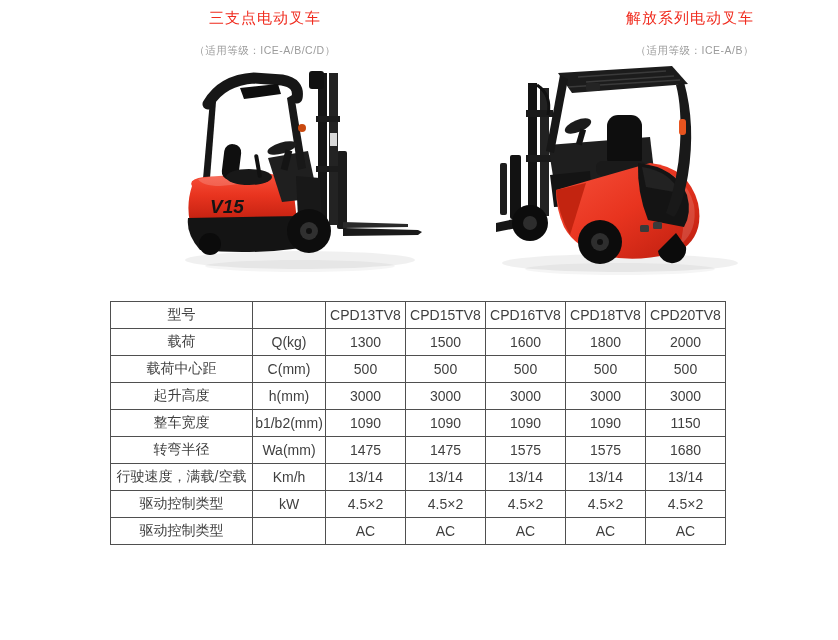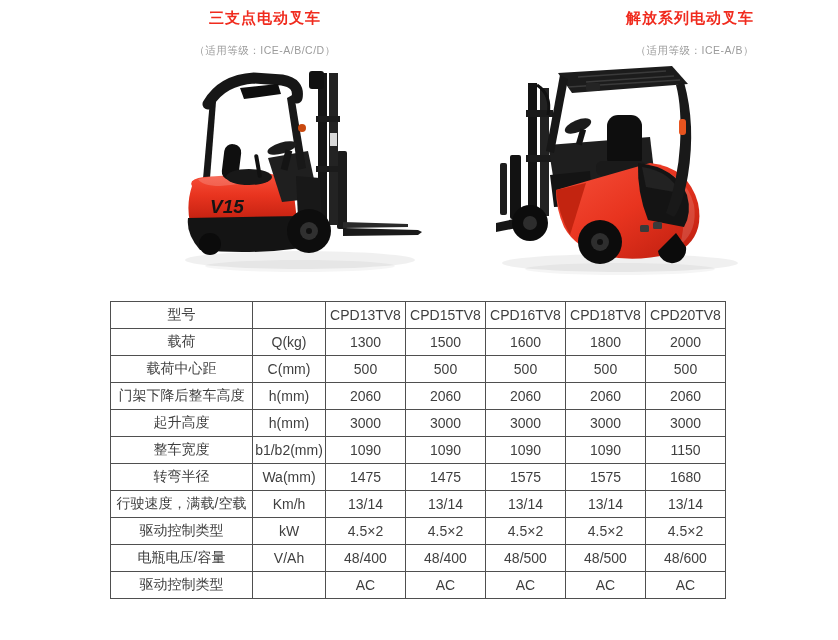--- a/index.html
+++ b/index.html
@@ -5,21 +5,21 @@
   html,body{margin:0;padding:0;background:#ffffff;}
   .page{
     position:relative;width:838px;height:640px;background:#ffffff;overflow:hidden;
     font-family:"Liberation Sans","DejaVu Sans",sans-serif;
   }
   
   .product-col{position:absolute;top:8px;width:320px;text-align:center;}
   .product-col.left{left:105px;}
   .product-col.right{left:434px;text-align:right;}
   .product-title{
-    color:#f02b1e;font-size:15px;font-weight:bold;letter-spacing:1px;line-height:19px;
+    color:#f02b1e;font-size:15px;font-weight:normal;letter-spacing:1px;line-height:19px;
   }
   .product-subtitle{
     color:#9b9b9b;font-size:10.5px;letter-spacing:.5px;line-height:15px;margin-top:16px;
   }
   
   .forklift{position:absolute;}
   .forklift.left{left:150px;top:58px;}
   .forklift.right{left:490px;top:55px;}
   
   table.spec{
@@ -210,29 +210,20 @@
         <tr>
           <td>载荷中心距</td>
           <td>C(mm)</td>
           <td>500</td>
           <td>500</td>
           <td>500</td>
           <td>500</td>
           <td>500</td>
         </tr>
         <tr>
-          <td>门架下降后整车高度</td>
-          <td>h(mm)</td>
-          <td>2060</td>
-          <td>2060</td>
-          <td>2060</td>
-          <td>2060</td>
-          <td>2060</td>
-        </tr>
-        <tr>
           <td>起升高度</td>
           <td>h(mm)</td>
           <td>3000</td>
           <td>3000</td>
           <td>3000</td>
           <td>3000</td>
           <td>3000</td>
         </tr>
         <tr>
           <td>整车宽度</td>
@@ -264,29 +255,20 @@
         <tr>
           <td>驱动控制类型</td>
           <td>kW</td>
           <td>4.5×2</td>
           <td>4.5×2</td>
           <td>4.5×2</td>
           <td>4.5×2</td>
           <td>4.5×2</td>
         </tr>
         <tr>
-          <td>电瓶电压/容量</td>
-          <td>V/Ah</td>
-          <td>48/400</td>
-          <td>48/400</td>
-          <td>48/500</td>
-          <td>48/500</td>
-          <td>48/600</td>
-        </tr>
-        <tr>
           <td>驱动控制类型</td>
           <td></td>
           <td>AC</td>
           <td>AC</td>
           <td>AC</td>
           <td>AC</td>
           <td>AC</td>
         </tr>
       </tbody>
   </table>

